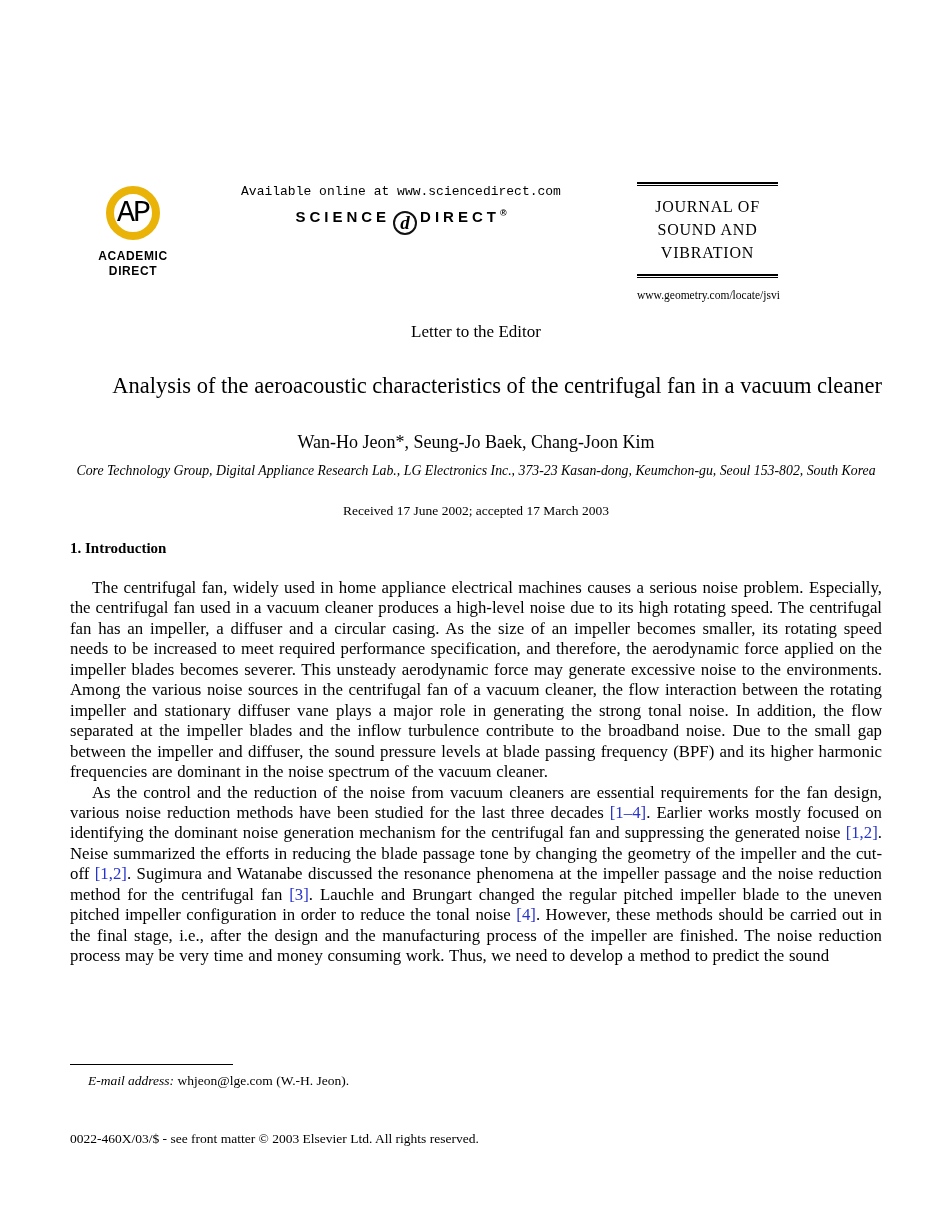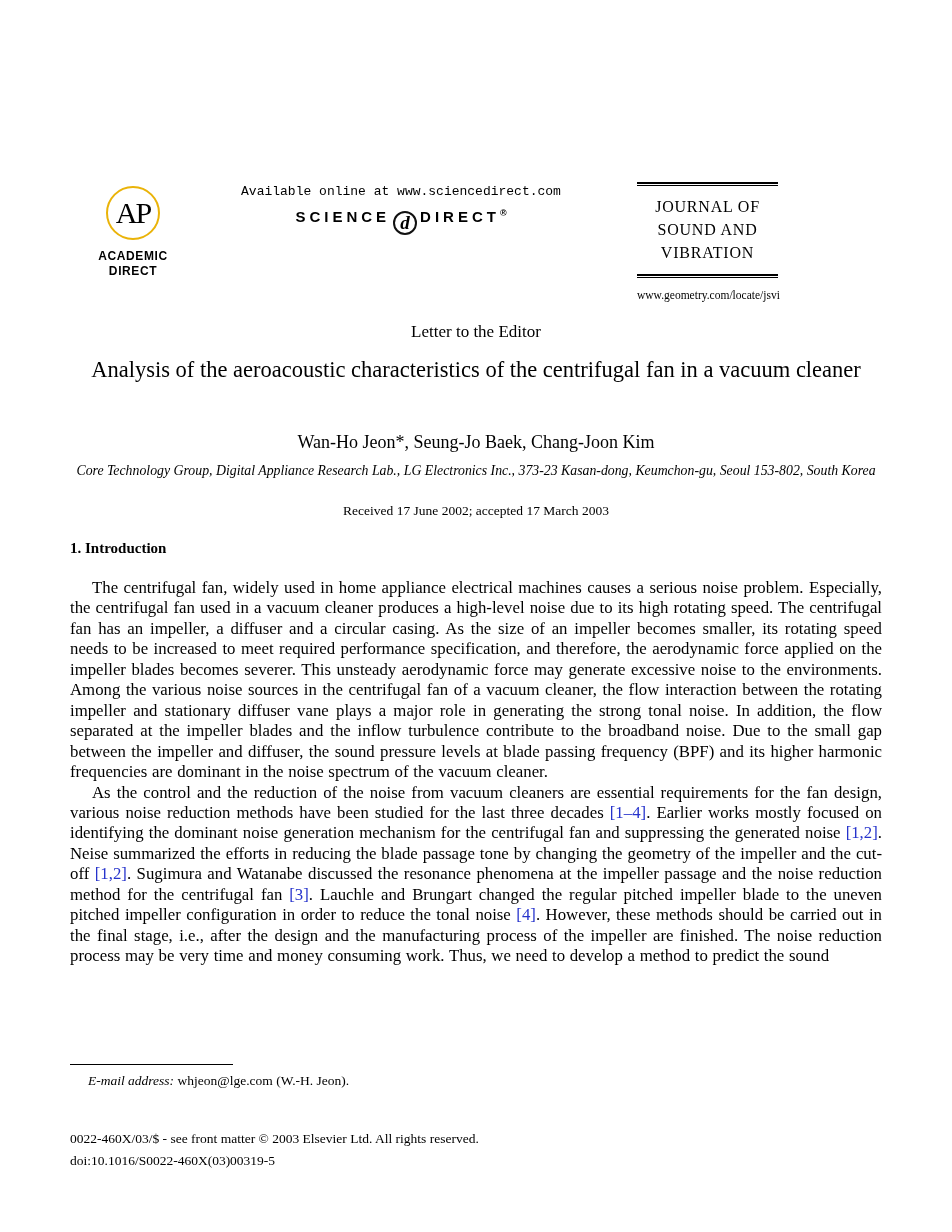--- a/index.html
+++ b/index.html
@@ -13,23 +13,23 @@
     color: var(--ink);
     font-family: "Liberation Serif", "DejaVu Serif", serif;
     overflow: hidden;
   }
   .content { position: absolute; left: 70px; width: 812px; top: 0; }
 
   
   .ap-logo { position: absolute; left: 72px; top: 186px; width: 122px; text-align: center; }
   .ap-circle {
     width: 54px; height: 54px; margin: 0 auto;
-    border: 2px solid #eab308; border-radius: 50%;
+    border: 8px solid #eab308; border-radius: 50%;
     display: flex; align-items: center; justify-content: center;
-    font-size: 30px; letter-spacing: -2px; font-family: Liberation Serif, serif;
+    font-size: 30px; letter-spacing: -2px; font-family: Liberation Mono, monospace;
   }
   .ap-text {
     margin-top: 9px; font-family: "Liberation Sans", sans-serif;
     font-weight: bold; font-size: 12px; line-height: 1.25; letter-spacing: 0.6px;
   }
 
   .center-col { position: absolute; left: 225px; top: 184px; width: 352px; text-align: center; }
   .available { font-family: Liberation Mono, monospace; font-size: 13px; }
   .sd-logo { margin-top: 9px; font-family: "Liberation Sans", sans-serif; font-weight: bold; font-size: 15px; letter-spacing: 4px; white-space: nowrap; }
   .sd-d {
@@ -41,21 +41,21 @@
   .sd-reg { font-size: 9px; vertical-align: 6px; letter-spacing: 0; }
   .jsv-citation { margin-top: 24px; font-size: 13.5px; letter-spacing: 0.2px; }
 
   .right-col { position: absolute; left: 637px; top: 182px; width: 141px; }
   .rule-double { height: 4px; border-top: 2px solid #000; border-bottom: 1px solid #000; }
   .journal-name { text-align: center; font-size: 16px; line-height: 23px; letter-spacing: 0.8px; padding: 9px 0 10px 0; }
   .journal-url { margin-top: 11px; font-size: 11.5px; text-align: right; white-space: nowrap; }
 
   
   .letter-label { position: absolute; top: 322px; width: 100%; text-align: center; font-size: 17px; }
-  .article-title { position: absolute; top: 354px; width: 100%; margin: 0; text-align: center; font-size: 22.5px; font-weight: normal; line-height: 31px; }
+  .article-title { position: absolute; top: 370px; width: 100%; margin: 0; text-align: right; font-size: 22.5px; font-weight: normal; line-height: 31px; }
   .authors { position: absolute; top: 432px; width: 100%; text-align: center; font-size: 18px; }
   .affiliation { position: absolute; top: 462px; width: 100%; text-align: center; font-style: italic; font-size: 13.8px; line-height: 17.5px; }
   .received { position: absolute; top: 503px; width: 100%; text-align: center; font-size: 13.5px; }
 
   
   .section-heading { position: absolute; top: 540px; margin: 0; font-size: 15px; font-weight: bold; }
   .body-text { position: absolute; top: 578px; width: 812px; }
   .body-para { margin: 0; text-align: justify; text-indent: 22px; font-size: 16.8px; line-height: 20.45px; word-spacing: 0.5px; }
   .cite { color: var(--link); }
   .it { font-style: italic; }
@@ -118,17 +118,16 @@
       <p class="body-para"><span>As the control and the reduction of the noise from vacuum cleaners are essential requirements for the fan design, various noise reduction methods have been studied for the last three decades </span><span class="cite">[1–4]</span><span>. Earlier works mostly focused on identifying the dominant noise generation mechanism for the centrifugal fan and suppressing the generated noise </span><span class="cite">[1,2]</span><span>. Neise summarized the efforts in reducing the blade passage tone by changing the geometry of the impeller and the cut-off </span><span class="cite">[1,2]</span><span>. Sugimura and Watanabe discussed the resonance phenomena at the impeller passage and the noise reduction method for the centrifugal fan </span><span class="cite">[3]</span><span>. Lauchle and Brungart changed the regular pitched impeller blade to the uneven pitched impeller configuration in order to reduce the tonal noise </span><span class="cite">[4]</span><span>. However, these methods should be carried out in the final stage, i.e., after the design and the manufacturing process of the impeller are finished. The noise reduction process may be very time and money consuming work. Thus, we need to develop a method to predict the sound</span></p>
     </div>
 
     <div class="footnote-rule"></div>
     <div class="footnote">
       <p class="fn2"><span class="it">E-mail address:</span><span> whjeon@lge.com (W.-H. Jeon).</span></p>
     </div>
 
     <div class="page-footer">
       <p>0022-460X/03/$ - see front matter © 2003 Elsevier Ltd. All rights reserved.</p>
-      <p>doi:10.1016/S0022-460X(03)00319-5</p>
     </div>
   </div>
 
 </div>
 
 </body></html>

